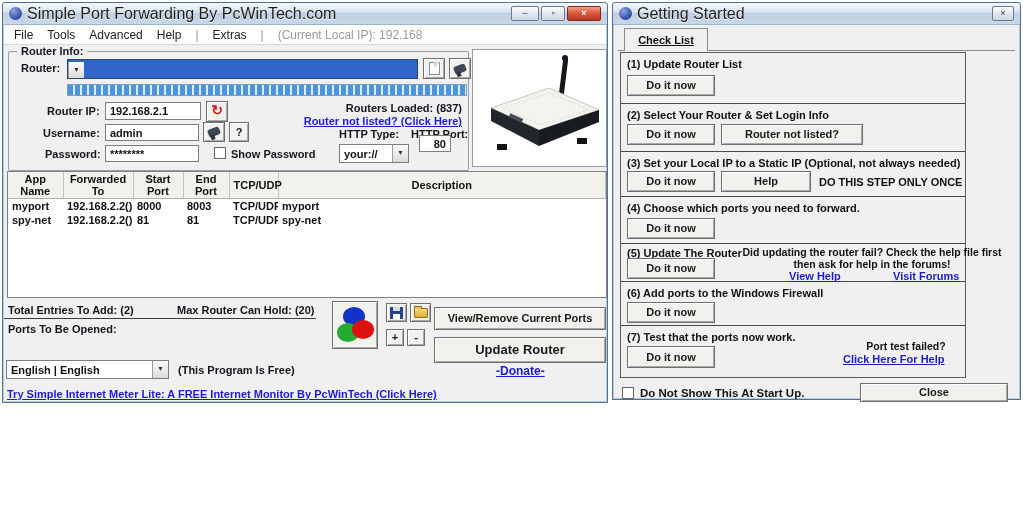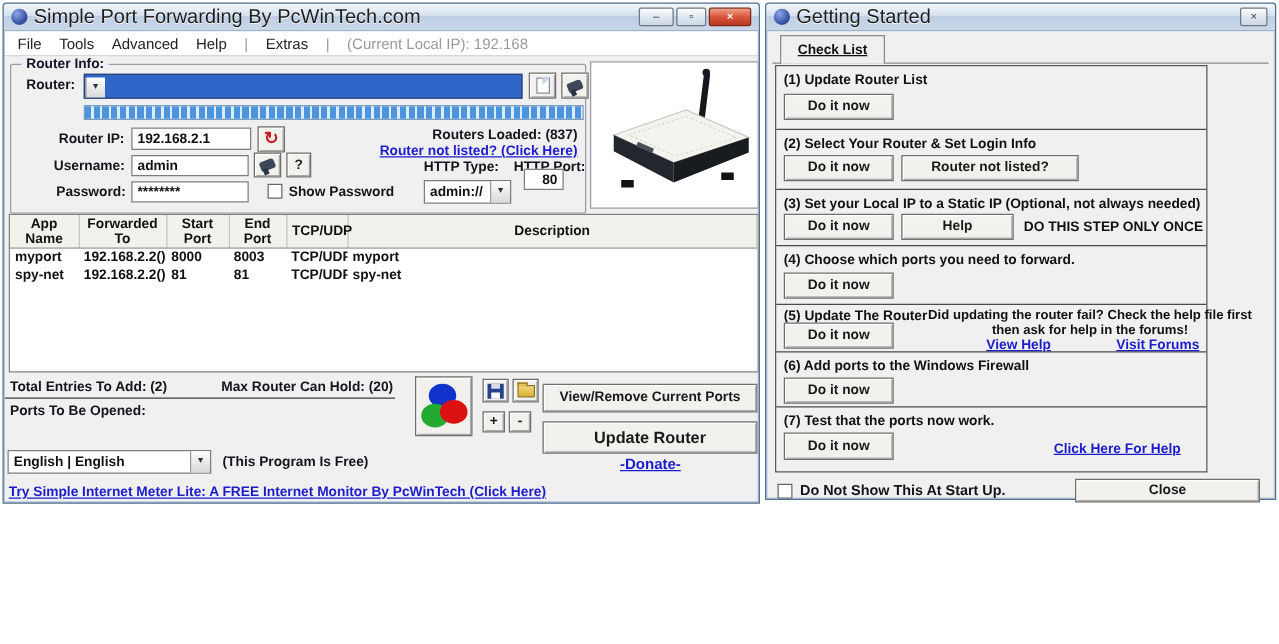--- a/index.html
+++ b/index.html
@@ -159,21 +159,21 @@
           </span>
         <span class="btn" style="left:220px; top:70px; width:20px; height:20px; line-height:18px;">?</span>
         <span class="lbl" style="left:330px; top:76px;">HTTP Type:</span>
         <span class="lbl" style="left:402px; top:76px;">HTTP Port:</span>
 
         <span class="lbl" style="left:36px; top:96px;">Password:</span>
         <input class="fld" style="left: 96px; top: 93px; width: 94px; height: 17px;" value="********">
         <span class="chk" style="left:205px; top:95px;"></span>
         <span class="lbl" style="left:222px; top:96px;">Show Password</span>
         <div class="ddl" style="left:330px; top:92px; width:70px; height:19px;">
-          <span class="ddl-txt">admin://</span>
+          <span class="ddl-txt">your://</span>
           <span class="ddl-arrow">▼</span>
         </div>
         <input class="fld" style="left: 410px; top: 83px; width: 32px; height: 17px; text-align: right;" value="80">
       </div>
 
       <div class="router-pic" style="left:468px; top:4px; width:135px; height:118px;">
         <svg width="133" height="116" viewBox="0 0 133 116">
           <rect x="88" y="8" width="5" height="38" rx="2" fill="#15181c" transform="rotate(7 90 27)"></rect>
           <circle cx="92" cy="8" r="3" fill="#15181c"></circle>
           <polygon points="18,58 76,38 126,60 66,80" fill="#f4f4ef" stroke="#c9c9c2" stroke-width="1"></polygon>
@@ -308,20 +308,21 @@
         </div>
 
         <div class="gsitem" style="top:229px; height:44px;">
           <span class="gs-title">(6) Add ports to the Windows Firewall</span>
           <span class="btn" style="left:6px; top:20px; width:88px; height:21px; line-height:19px;">Do it now</span>
         </div>
 
         <div class="gsitem last" style="top:273px; height:52px;">
           <span class="gs-title">(7) Test that the ports now work.</span>
           <span class="btn" style="left:6px; top:20px; width:88px; height:22px; line-height:20px;">Do it now</span>
+          <span class="gs-center-note" style="left:190px; top:14px; width:190px;">Port test failed?</span>
           <a class="link" style="left:222px; top:27px;">Click Here For Help</a>
         </div>
       </div>
 
       <span class="chk" style="left:8px; top:362px;"></span>
       <span class="lbl" style="left:26px; top:362px; font-size:11.5px;">Do Not Show This At Start Up.</span>
       <span class="btn" style="left:246px; top:358px; width:148px; height:19px; line-height:17px;">Close</span>
     </div>
   </div>
 

